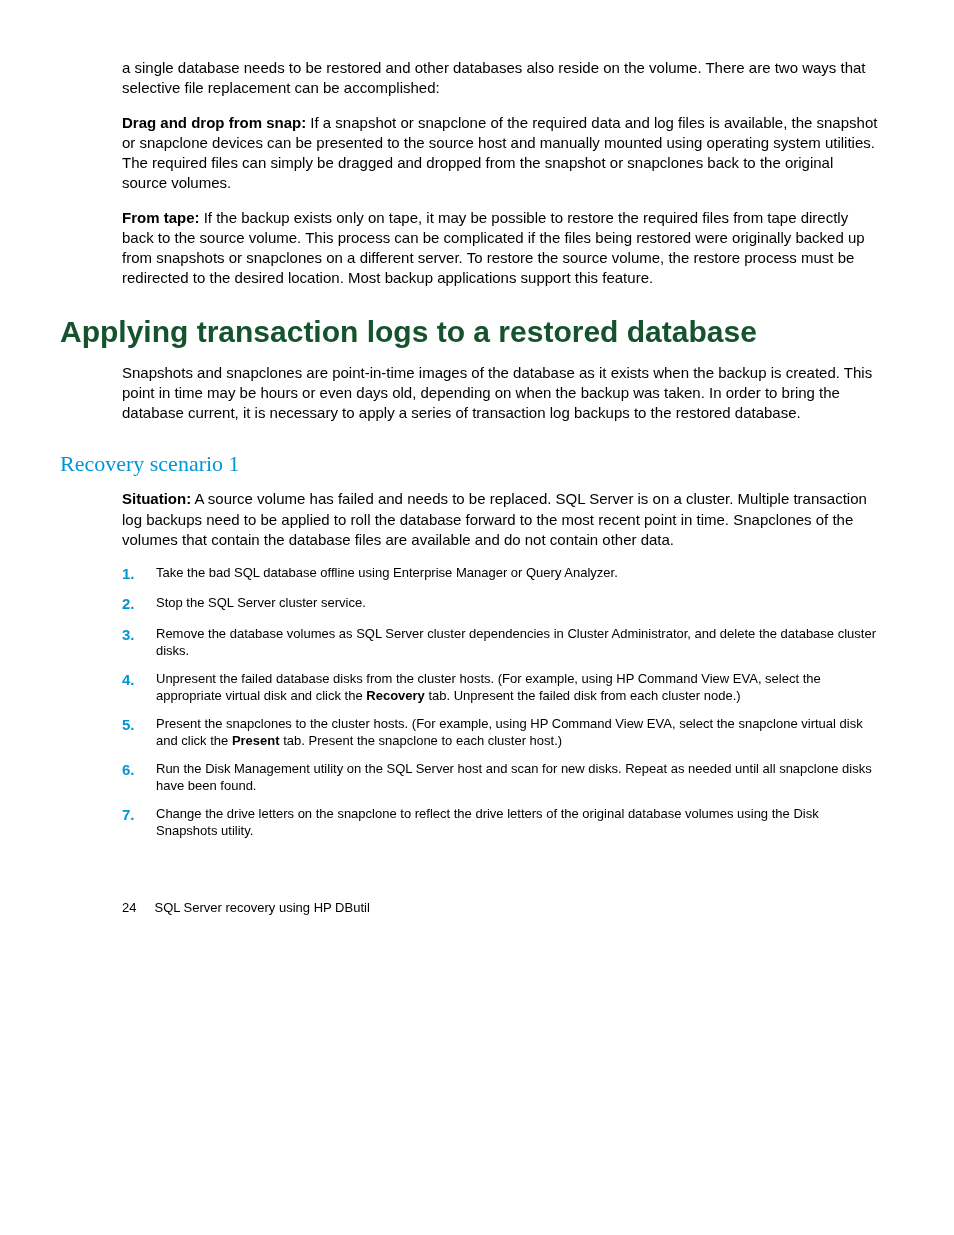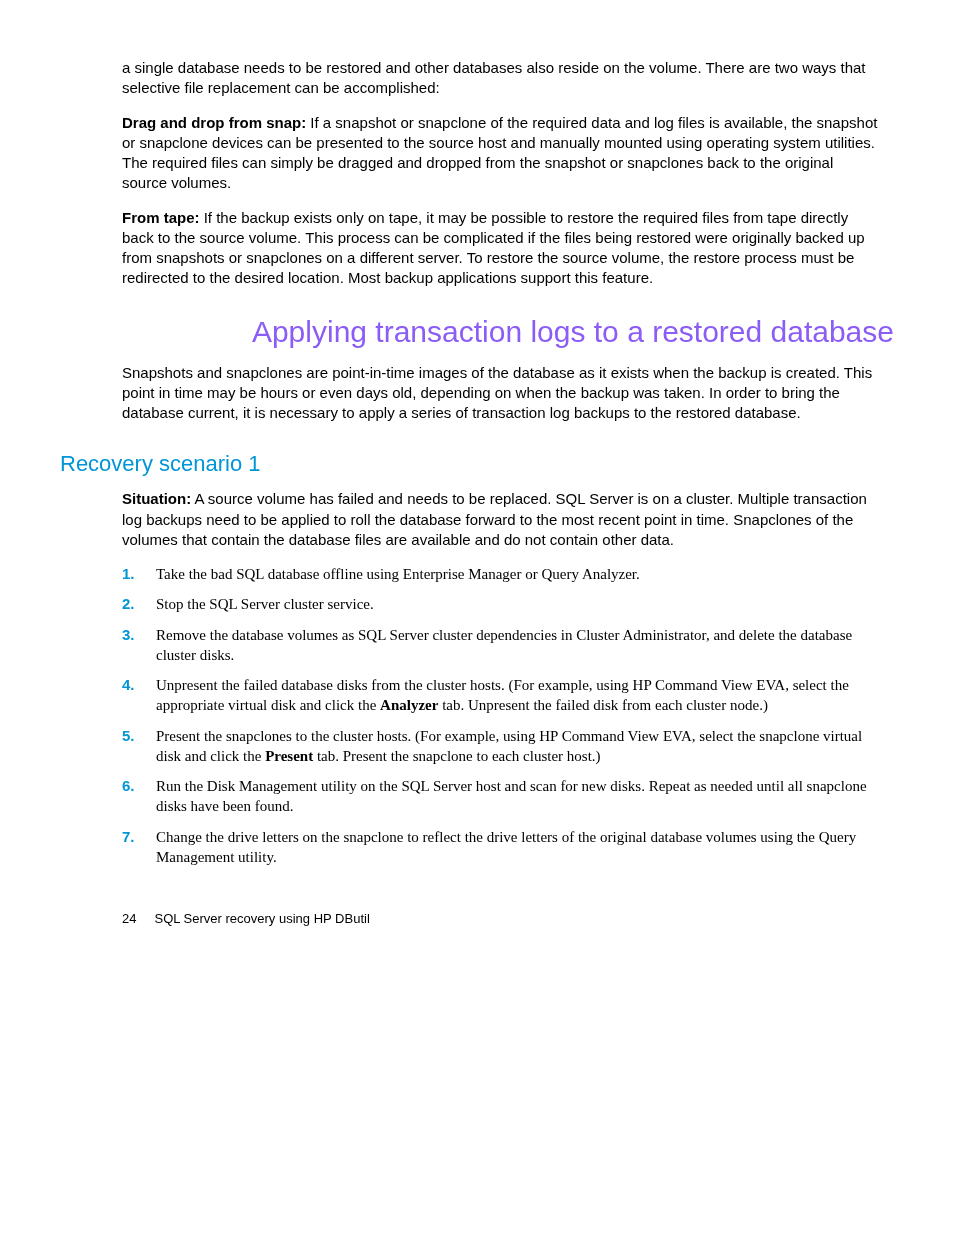--- a/index.html
+++ b/index.html
@@ -16,28 +16,27 @@
   }
   .body-block {
     margin-left: 62px;
     margin-right: 13px;
     font-size: 15px;
     line-height: 1.35;
   }
   p { margin: 0 0 14px 0; }
   .h1 {
     font-family: Arial, Helvetica, sans-serif;
-    font-weight: 400;
+    font-weight: 700;
     font-size: 30px;
-    color: #8b5cf6;
+    color: #14532d;
     margin: 26px 0 14px 0;
-    text-align: right;
   }
   .h2 {
-    font-family: Liberation Sans, sans-serif;
+    font-family: Liberation Serif, serif;
     font-weight: 400;
     font-size: 22px;
     color: #0096d6;
     margin: 28px 0 12px 0;
   }
   .bold { font-weight: 700; }
   ol.steps {
     list-style: none;
     padding: 0;
     margin: 0 0 14px 0;
@@ -49,26 +48,25 @@
   }
   ol.steps .num {
     color: #0096d6;
     font-weight: 700;
     width: 34px;
     flex: 0 0 34px;
     font-size: 15px;
   }
   ol.steps .txt {
     flex: 1;
-    font-size: 15px;
+    font-size: 13px;
     line-height: 1.35;
-    font-family: Liberation Serif, serif;
   }
   .footer {
-    margin-top: 44px;
+    margin-top: 60px;
     margin-left: 62px;
     font-size: 13px;
   }
   .footer .pnum { margin-right: 18px; }
 </style>
 </head>
 <body>
 
 <div class="page">
 
@@ -95,33 +93,33 @@
         <li>
           <span class="num">2.</span>
           <span class="txt">Stop the SQL Server cluster service.</span>
         </li>
         <li>
           <span class="num">3.</span>
           <span class="txt">Remove the database volumes as SQL Server cluster dependencies in Cluster Administrator, and delete the database cluster disks.</span>
         </li>
         <li>
           <span class="num">4.</span>
-          <span class="txt"><span>Unpresent the failed database disks from the cluster hosts. (For example, using HP Command View EVA, select the appropriate virtual disk and click the </span><span class="bold">Analyzer</span><span> tab. Unpresent the failed disk from each cluster node.)</span></span>
+          <span class="txt"><span>Unpresent the failed database disks from the cluster hosts. (For example, using HP Command View EVA, select the appropriate virtual disk and click the </span><span class="bold">Recovery</span><span> tab. Unpresent the failed disk from each cluster node.)</span></span>
         </li>
         <li>
           <span class="num">5.</span>
           <span class="txt"><span>Present the snapclones to the cluster hosts. (For example, using HP Command View EVA, select the snapclone virtual disk and click the </span><span class="bold">Present</span><span> tab. Present the snapclone to each cluster host.)</span></span>
         </li>
         <li>
           <span class="num">6.</span>
           <span class="txt">Run the Disk Management utility on the SQL Server host and scan for new disks. Repeat as needed until all snapclone disks have been found.</span>
         </li>
         <li>
           <span class="num">7.</span>
-          <span class="txt">Change the drive letters on the snapclone to reflect the drive letters of the original database volumes using the Query Management utility.</span>
+          <span class="txt">Change the drive letters on the snapclone to reflect the drive letters of the original database volumes using the Disk Snapshots utility.</span>
         </li>
       </ol>
   </div>
 
   <div class="footer">
     <span class="pnum">24</span><span>SQL Server recovery using HP DButil</span>
   </div>
 
 </div>
 

